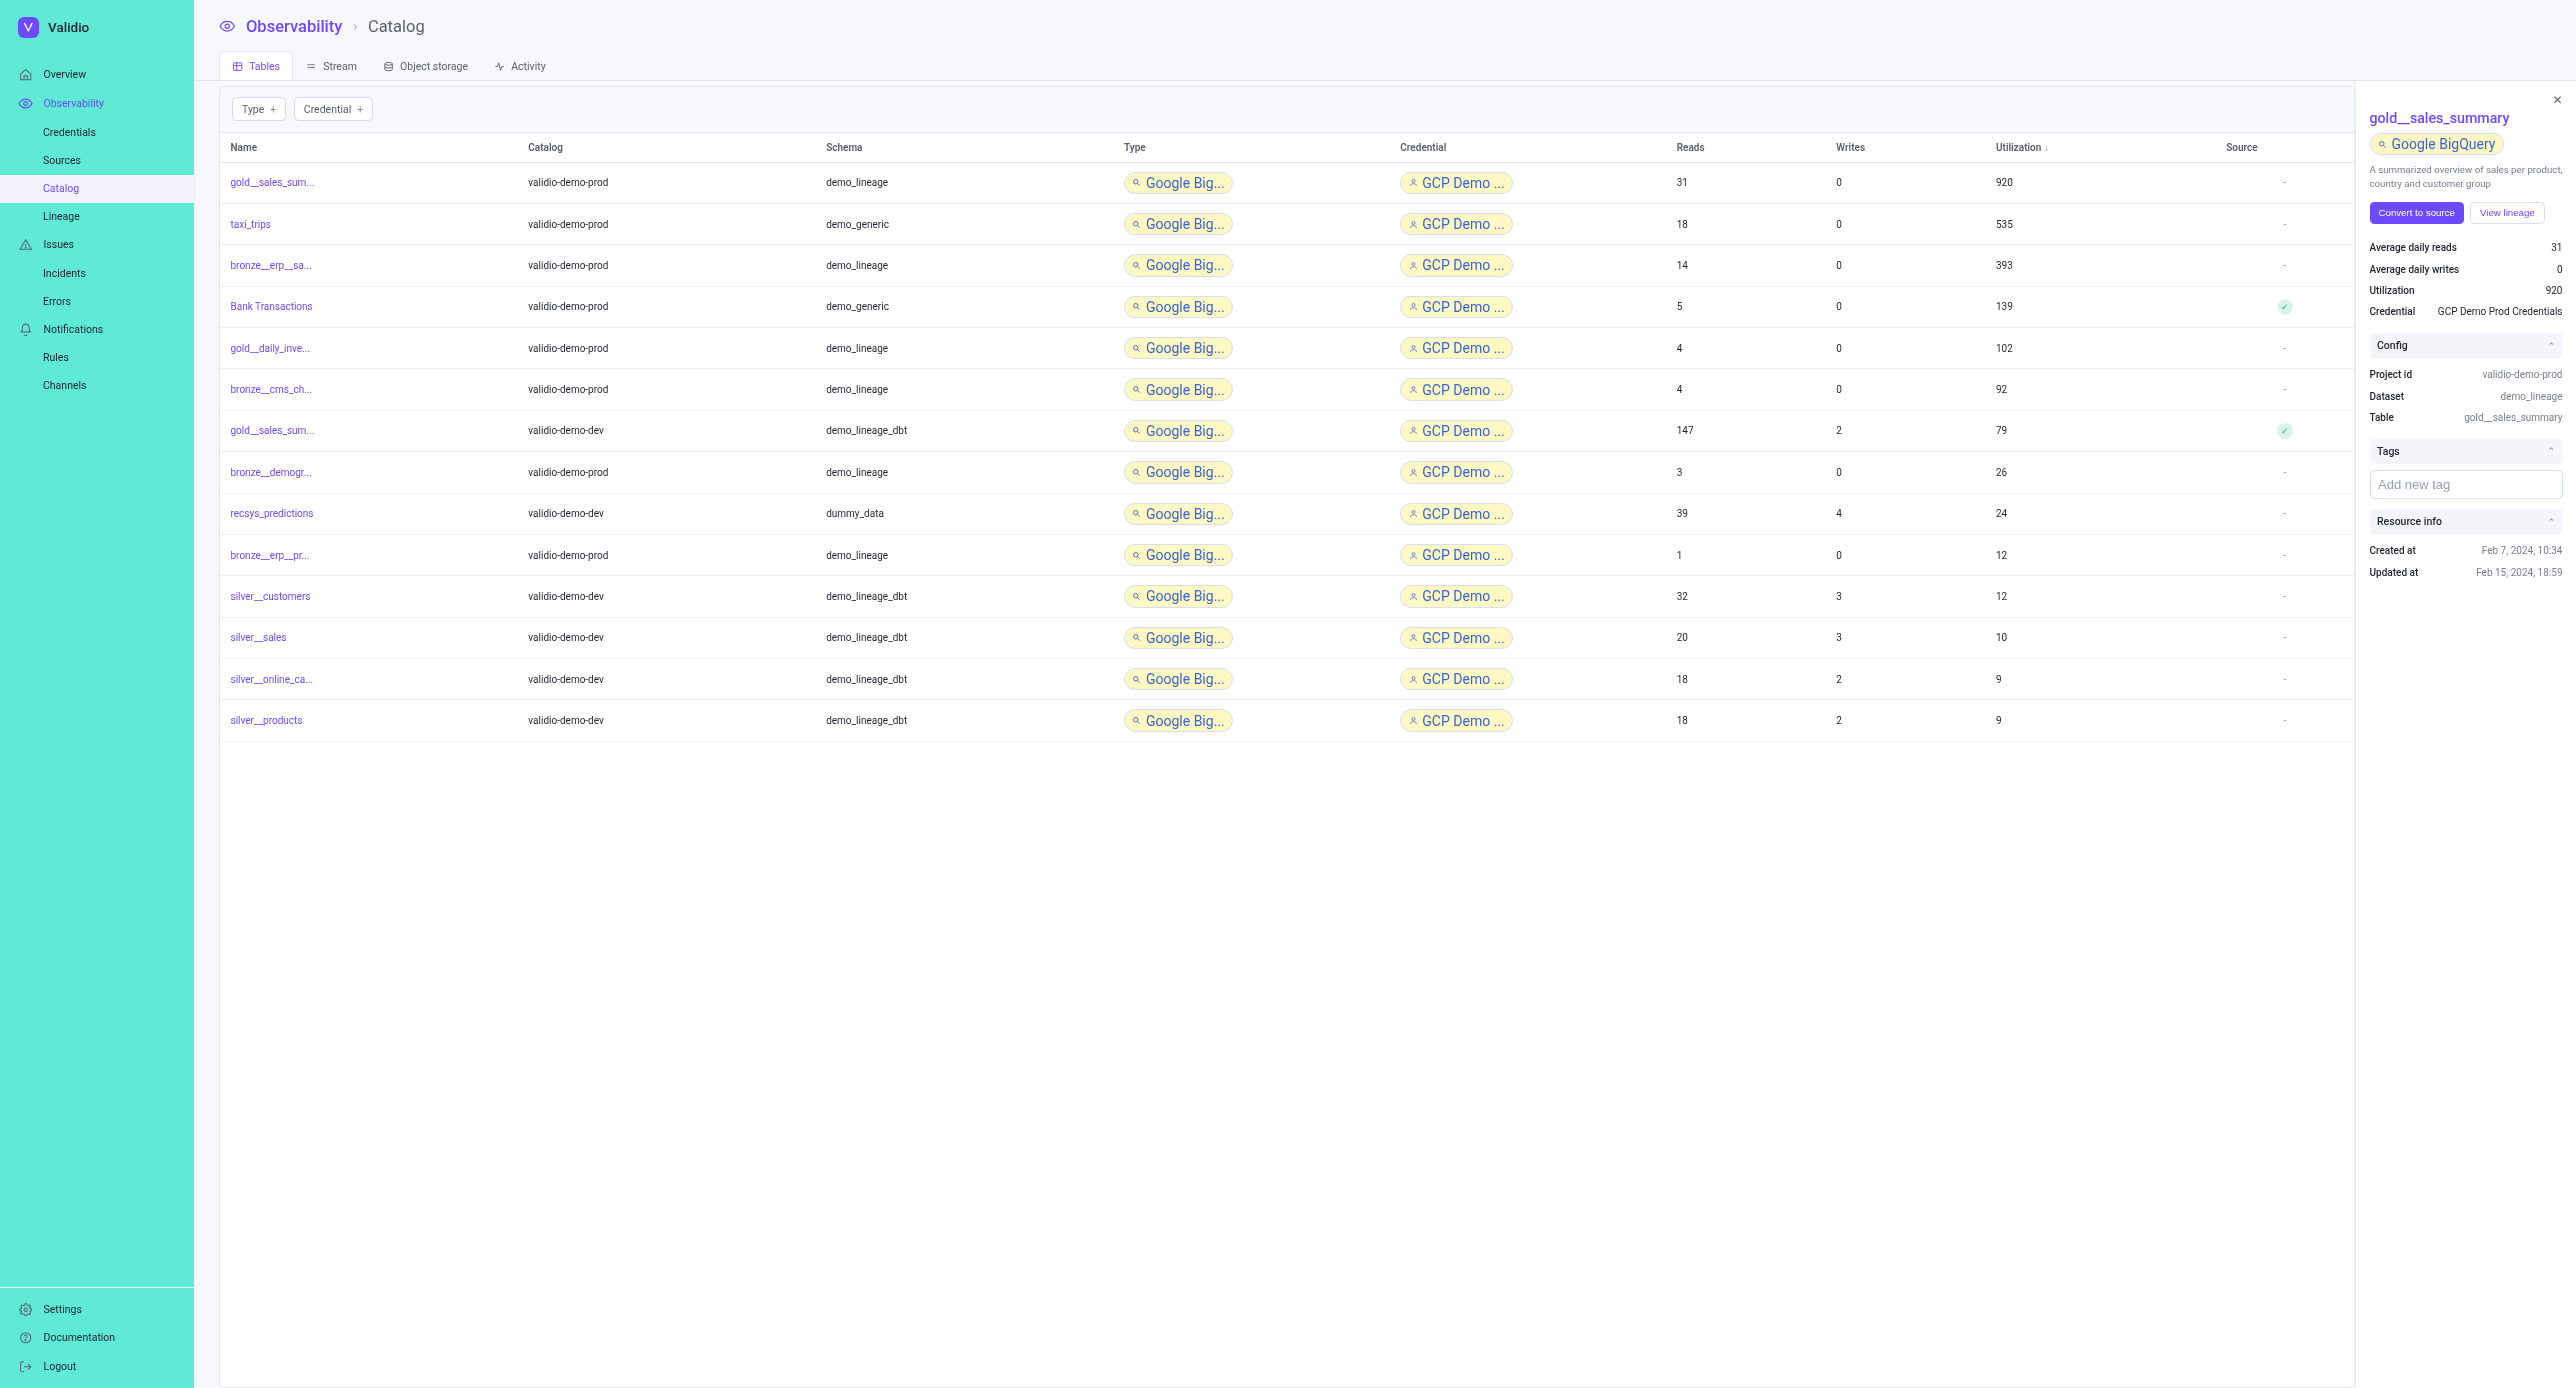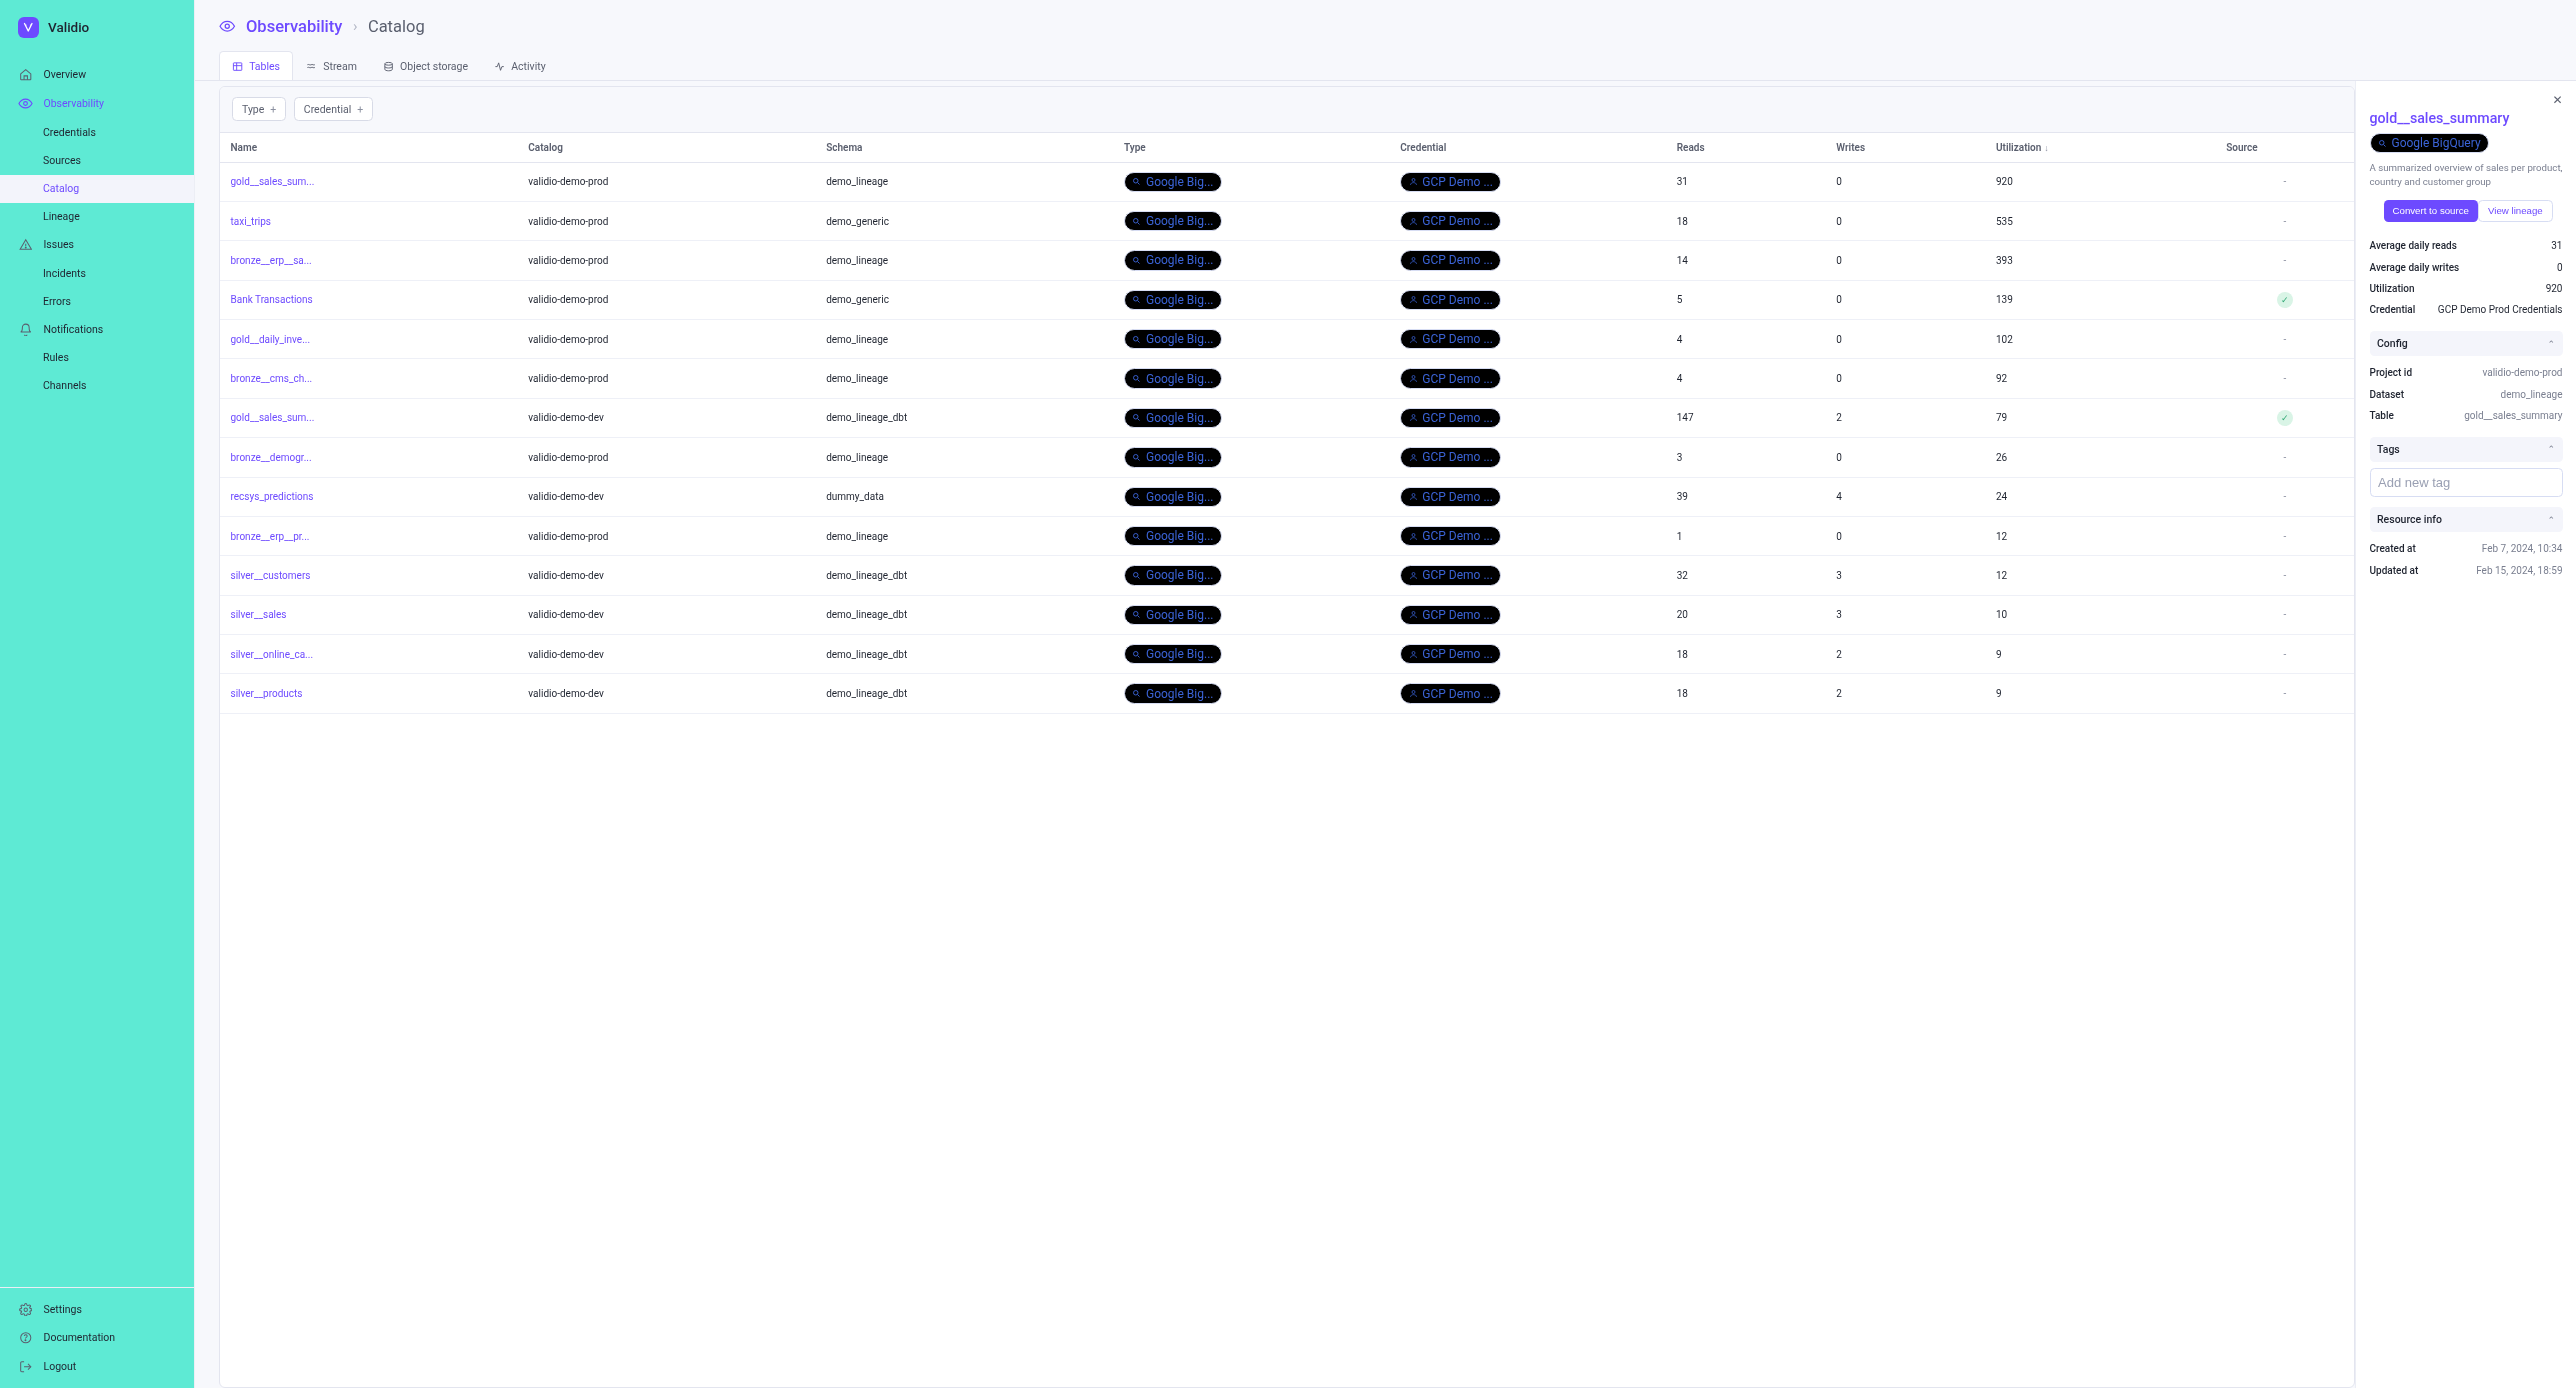--- a/index.html
+++ b/index.html
@@ -152,25 +152,25 @@
   .col-reads  { width: 52px; }
   .col-writes { width: 52px; }
   .col-util   { width: 75px; }
   .col-src    { width: 45px; text-align:center; }
 
   .link-cell { color: #6d4aff; cursor: pointer; }
 
   .pill {
     display: inline-flex; align-items: center; gap: 4.5px;
     border: 0.7px solid #d7ddf3;
-    background: #000000;
+    background: #fef9c3;
     border-radius: 747px;
     padding: 2.2px 7.5px;
     color: #3b63d6;
-    font-size: 12px;
+    font-size: 14px;
     max-width: 100%;
     overflow: hidden;
   }
   .pill .pill-icon { flex-shrink:0; display:flex; color:#3b63d6; }
   .pill .pill-text { overflow: hidden; text-overflow: ellipsis; }
 
   .src-check {
     width: 16.5px; height: 16.5px; border-radius: 50%;
     background: #d9f4e6; color: #2fa874;
     display:inline-flex; align-items:center; justify-content:center;
@@ -187,21 +187,21 @@
     border-left: 0.7px solid #eceef5;
     background: #ffffff;
     padding: 12px 13.5px 15px;
     overflow-y: auto;
   }
   .details-close { text-align: right; margin-bottom: 3px;}
   .details-close span { cursor:pointer; color:#5a5f6e; font-size:12px; }
   .details-title { color:#6d4aff; font-size:14.2px; font-weight:500; margin-bottom:7.5px; word-break: break-all;}
   .details-pill { margin-bottom: 7.5px; }
   .details-desc { color:#7a7f90; font-size:9.7px; line-height: 1.45; margin-bottom: 10.5px; }
-  .details-actions { display:flex; margin-bottom: 13.5px; margin-left: 14px; }
+  .details-actions { display:flex; gap:6px; margin-bottom: 13.5px; }
   .btn-primary {
     background:#6d4aff; color:#fff; border:none; border-radius:4.5px;
     padding:5.2px 9px; font-size:9.7px; cursor:pointer;
   }
   .btn-secondary {
     background:#fff; color:#6d4aff; border:0.7px solid #d7ddf3; border-radius:4.5px;
     padding:4.5px 9px; font-size:9.7px; cursor:pointer;
   }
   .stat-row, .kv-row { display:flex; justify-content:space-between; padding:5.2px 0; font-size:10px; }
   .stat-row .label, .kv-row .label { color:#1f2430; font-weight:500; }

